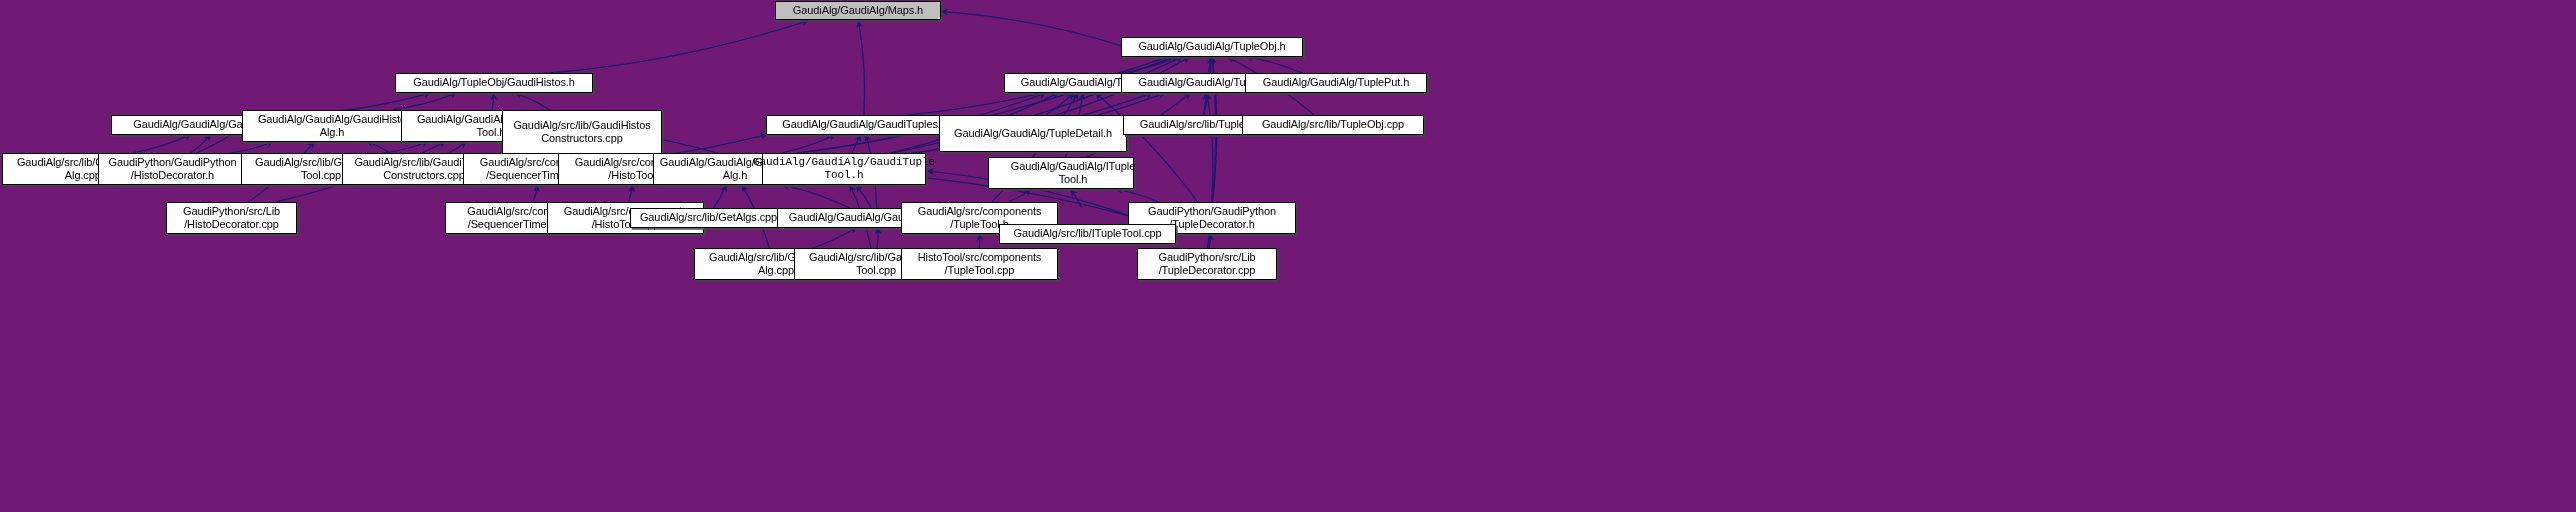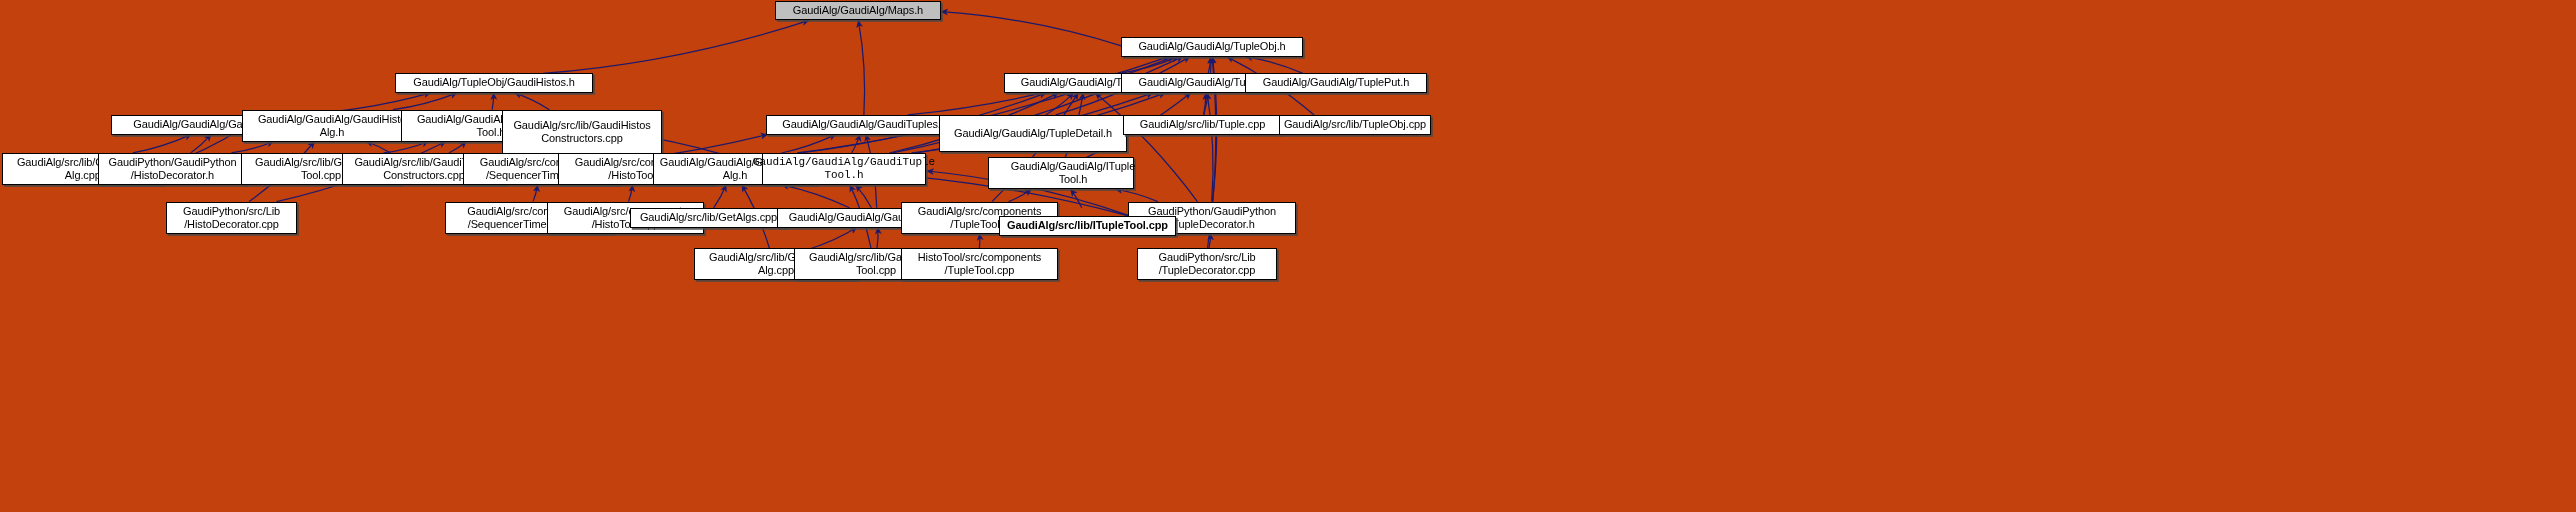--- a/index.html
+++ b/index.html
@@ -1,17 +1,17 @@
 <!DOCTYPE html>
 <html style="font-size:14px"><head>
 <meta charset="utf-8">
 <style>
   html,body{margin:0;padding:0;background:#ffffff;}
   body{font-family:"Liberation Sans", sans-serif;}
-  #graph{position:relative;width:2576px;height:512px;background:#c2410c;overflow:hidden;}
+  #graph{position:relative;width:2576px;height:512px;background:#701a75;overflow:hidden;}
   #edges{position:absolute;left:0;top:0;width:2576px;height:512px;}
   .node{
     position:absolute;
     box-sizing:border-box;
     border:0.9px solid #000000;
     background:#ffffff;
     box-shadow:1.8px 1.8px 0 0 rgba(70,70,70,0.85);
     display:flex;
     align-items:center;
     justify-content:center;
@@ -111,21 +111,21 @@
       <div class="node" style="left: 111px; top: 115px; width: 221px; height: 19.5px;">GaudiAlg/GaudiAlg/GaudiHistos.icpp</div>
       <div class="node" style="left: 242px; top: 110px; width: 180px; height: 32px;">GaudiAlg/GaudiAlg/GaudiHisto
 Alg.h</div>
       <div class="node" style="left: 401px; top: 110px; width: 180px; height: 32px;">GaudiAlg/GaudiAlg/GaudiHisto
 Tool.h</div>
       <div class="node" style="left: 502px; top: 110px; width: 160px; height: 44px;">GaudiAlg/src/lib/GaudiHistos
 Constructors.cpp</div>
       <div class="node" style="left: 766px; top: 115px; width: 197px; height: 19.5px;">GaudiAlg/GaudiAlg/GaudiTuples.h</div>
       <div class="node" style="left: 939px; top: 115px; width: 188px; height: 37px;">GaudiAlg/GaudiAlg/TupleDetail.h</div>
       <div class="node" style="left: 1123px; top: 115px; width: 159px; height: 19.5px;">GaudiAlg/src/lib/Tuple.cpp</div>
-      <div class="node" style="left: 1242px; top: 115px; width: 152px; height: 19.5px; margin-left: 37px;">GaudiAlg/src/lib/TupleObj.cpp</div>
+      <div class="node" style="left: 1242px; top: 115px; width: 182px; height: 19.5px;">GaudiAlg/src/lib/TupleObj.cpp</div>
       <div class="node" style="left: 1.8px; top: 153px; width: 162px; height: 32px;">GaudiAlg/src/lib/GaudiHisto
 Alg.cpp</div>
       <div class="node" style="left: 98px; top: 153px; width: 149px; height: 32px;">GaudiPython/GaudiPython
 /HistoDecorator.h</div>
       <div class="node" style="left: 241px; top: 153px; width: 160px; height: 32px;">GaudiAlg/src/lib/GaudiHisto
 Tool.cpp</div>
       <div class="node" style="left: 342px; top: 153px; width: 164px; height: 32px;">GaudiAlg/src/lib/GaudiTuples
 Constructors.cpp</div>
       <div class="node" style="left: 463px; top: 153px; width: 157px; height: 32px;">GaudiAlg/src/components
 /SequencerTimerTool.h</div>
@@ -140,21 +140,21 @@
       <div class="node" style="left: 1128px; top: 202px; width: 168px; height: 32px;">GaudiPython/GaudiPython
 /TupleDecorator.h</div>
       <div class="node" style="left: 445px; top: 202px; width: 168px; height: 32px;">GaudiAlg/src/components
 /SequencerTimerTool.cpp</div>
       <div class="node" style="left: 547px; top: 202px; width: 157px; height: 32px;">GaudiAlg/src/components
 /HistoTool.cpp</div>
       <div class="node" style="left: 630px; top: 208px; width: 157px; height: 19.5px;">GaudiAlg/src/lib/GetAlgs.cpp</div>
       <div class="node" style="left: 777px; top: 208px; width: 202px; height: 19.5px;">GaudiAlg/GaudiAlg/GaudiTuples.icpp</div>
       <div class="node" style="left: 901px; top: 202px; width: 157px; height: 32px;">GaudiAlg/src/components
 /TupleTool.h</div>
-      <div class="node" style="left: 999px; top: 216px; width: 177px; height: 19.5px; font-weight: bold;">GaudiAlg/src/lib/ITupleTool.cpp</div>
+      <div class="node" style="left: 999px; top: 224px; width: 177px; height: 19.5px;">GaudiAlg/src/lib/ITupleTool.cpp</div>
       <div class="node" style="left: 166px; top: 202px; width: 131px; height: 32px;">GaudiPython/src/Lib
 /HistoDecorator.cpp</div>
       <div class="node" style="left: 694px; top: 248px; width: 164px; height: 32px;">GaudiAlg/src/lib/GaudiTuple
 Alg.cpp</div>
       <div class="node" style="left: 794px; top: 248px; width: 164px; height: 32px;">GaudiAlg/src/lib/GaudiTuple
 Tool.cpp</div>
       <div class="node" style="left: 901px; top: 248px; width: 157px; height: 32px;">HistoTool/src/components
 /TupleTool.cpp</div>
       <div class="node" style="left: 1137px; top: 248px; width: 140px; height: 32px;">GaudiPython/src/Lib
 /TupleDecorator.cpp</div>

